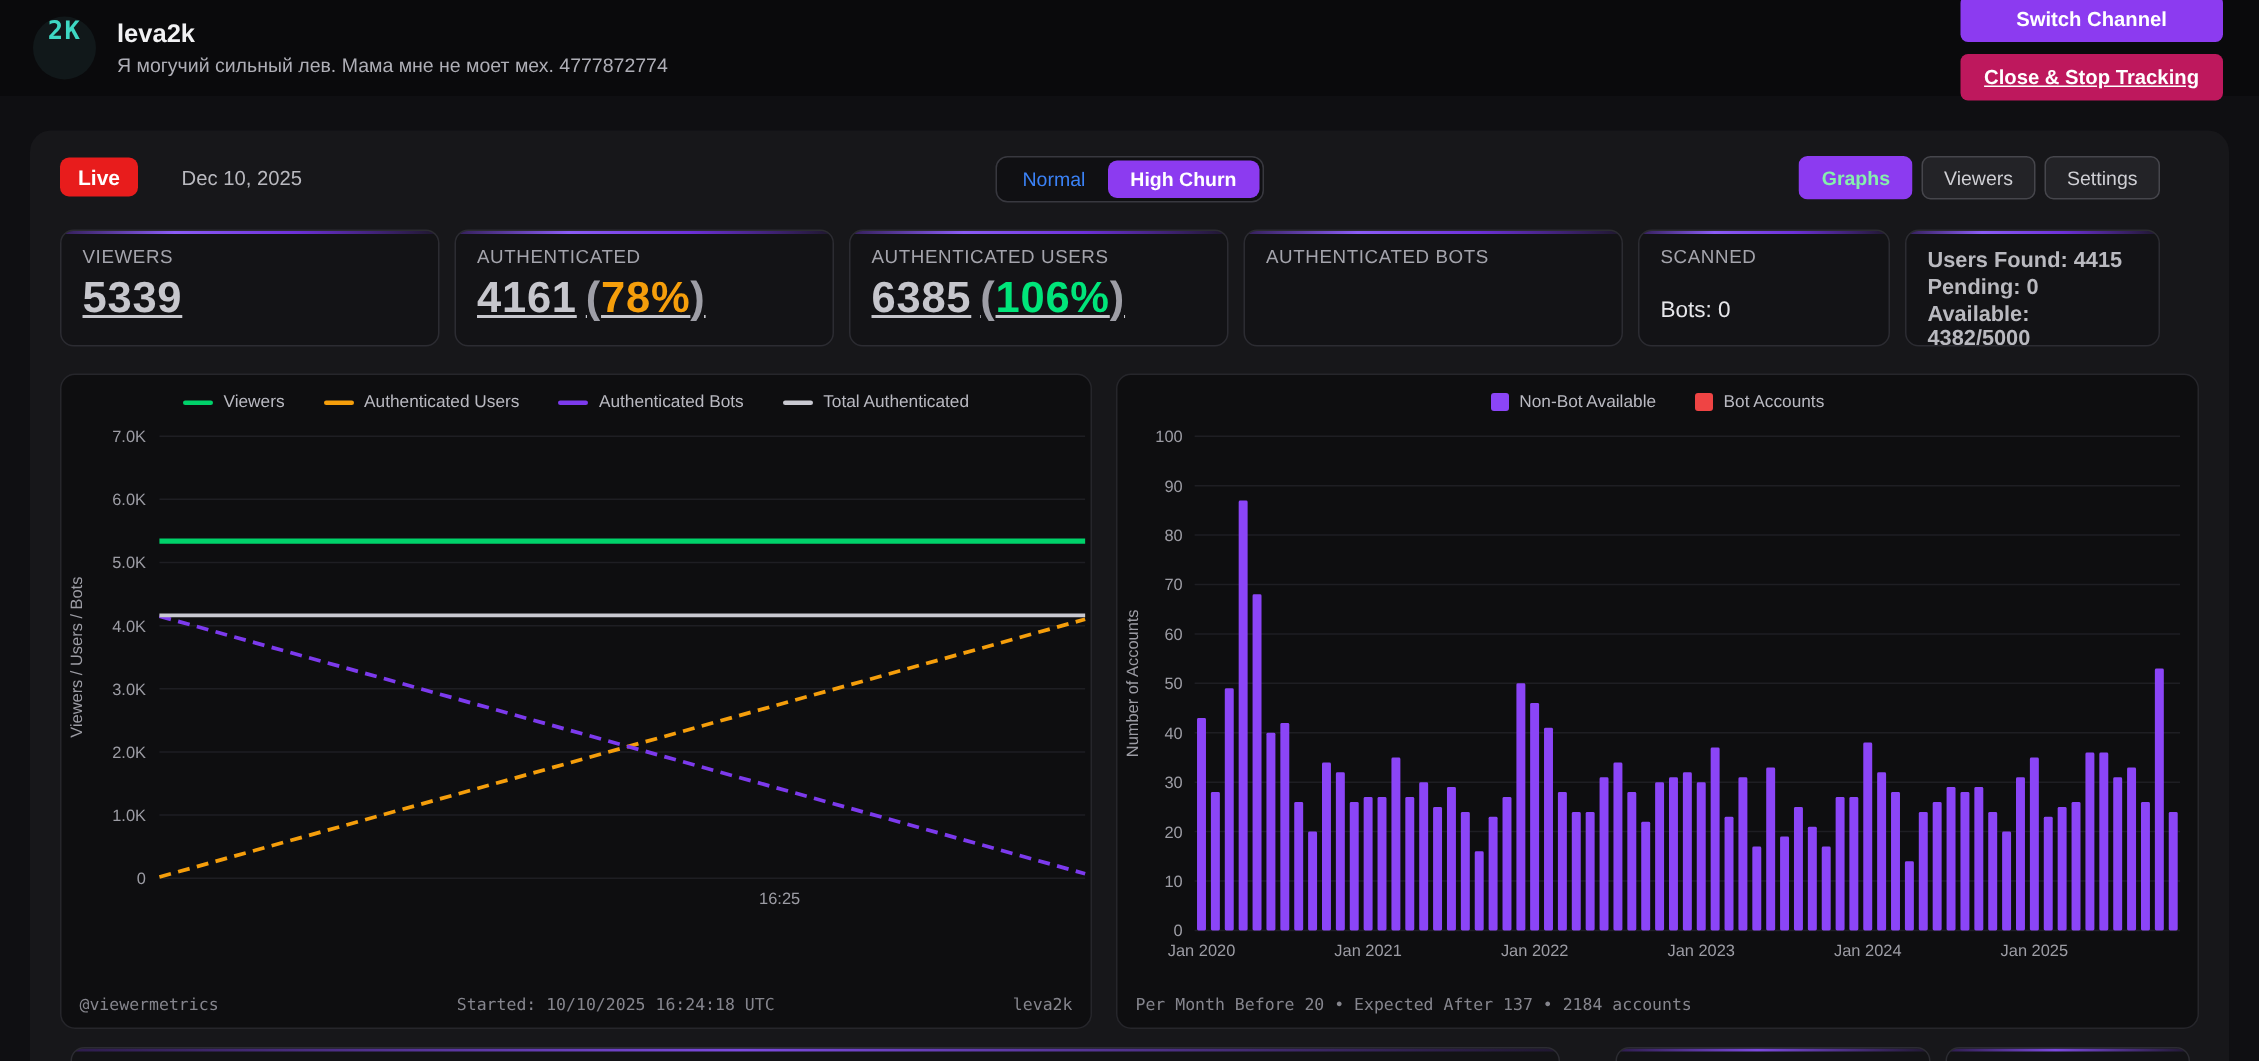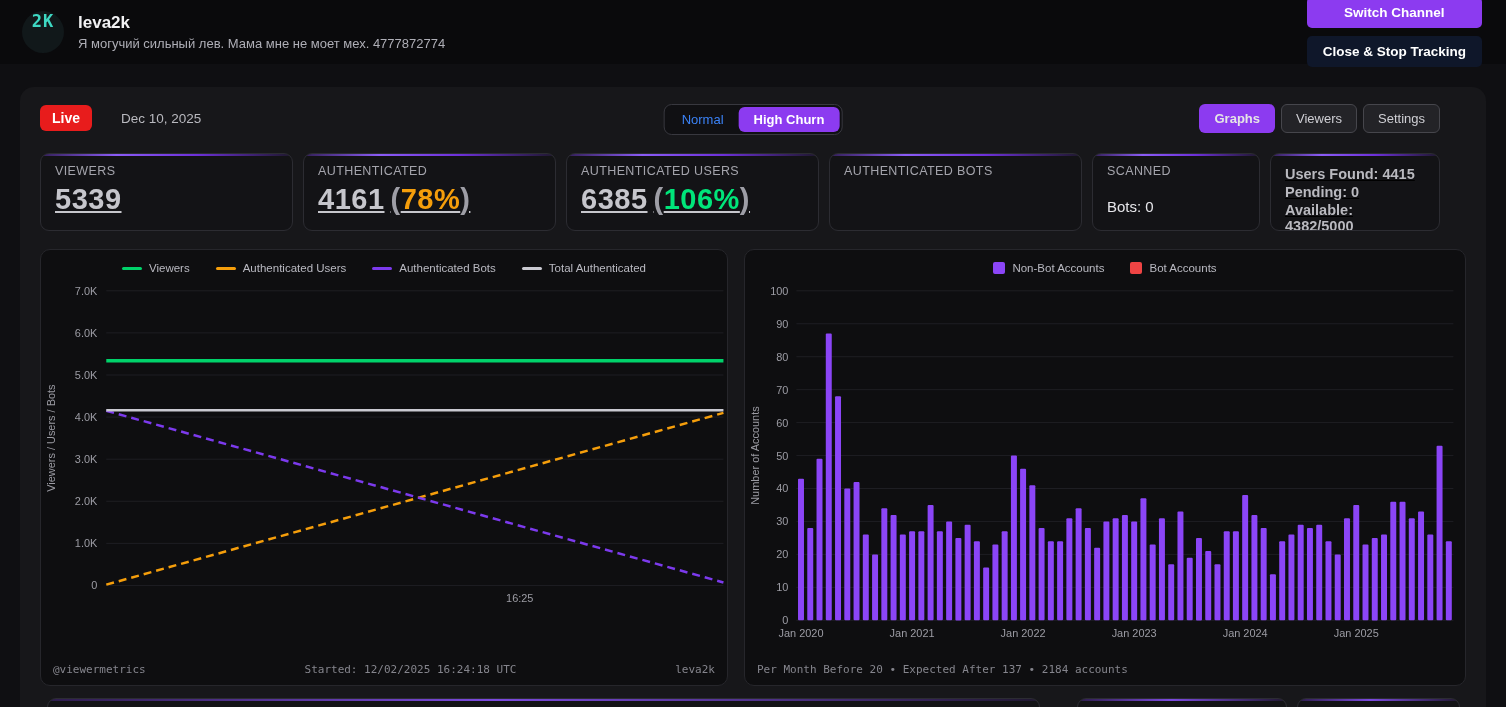--- a/index.html
+++ b/index.html
@@ -11,49 +11,49 @@
             display:flex; justify-content:center;
             font-family:"DejaVu Sans Mono", monospace; font-weight:bold;
             font-size:17px; color:#3ed8c3; letter-spacing:1px; flex:0 0 auto; }
   .titles { display:flex; flex-direction:column; gap:3px; }
   .channel-name { font-size:17px; font-weight:bold; color:#f2f2f4; }
   .channel-status { font-size:13px; color:#aeaeb6; }
   .topbar-actions { margin-left:auto; display:flex; gap:8px;flex-direction:column; }
   .btn { border:none; border-radius:5px; font-family:inherit; font-weight:bold;
          font-size:13.5px; padding:8px 16px; cursor:pointer; color:#fff; }
   .btn-purple { background:var(--accent,#8c3bf0); }
-  .btn-gray   { background:#0f172a; }
+  .btn-gray   { background:#be185d;text-decoration:underline; }
 
   .panel { position:absolute; left:20px; right:20px; top:87px; height:860px;
            background:#17171a; border-radius:14px; padding:18px 20px; }
 
   .controls-row { position:relative; height:30px; }
   .controls-left { display:flex; align-items:center; gap:29px; }
   .live-badge { background:var(--live,#e81c1c); color:#fff; font-weight:bold;
                 font-size:14px; padding:5px 12px; border-radius:6px; }
   .date { color:#b9b9bf; font-size:13.5px; }
   .mode-toggle { position:absolute; left:50%; top:-1px; transform:translateX(-50%);
                  display:flex; background:#101013; border:1px solid #38383f;
                  border-radius:8px; padding:2px; }
   .seg { border:none; background:transparent; color:#3b82f6; font-family:inherit;
          font-size:13px; padding:5px 15px; border-radius:6px; cursor:pointer; }
   .seg.active { background:var(--accent,#8c3bf0); color:#fff; font-weight:bold; }
   .tabs { position:absolute; right:26px; top:-1px; display:flex; gap:6px; }
   .tab { border:1px solid transparent; border-radius:6px; font-family:inherit;
-         font-size:13px; padding:6px 14px; cursor:pointer; color:#e5e5e5; }
+         font-size:13px; padding:6px 14px; cursor:pointer; color:#86efac; }
   .tab.active { background:var(--accent,#8c3bf0); font-weight:bold; }
   .tab.plain { background:#232327; border-color:#46464c; color:#cfcfd4; }
 
   .stats-row { display:flex; gap:10px; margin-top:18px; }
   .card { position:relative; overflow:hidden; height:78px; background:#131316;
           border:1px solid #2c2c32; border-radius:9px; padding:10px 14px; }
   .card::before { content:""; position:absolute; top:0; left:0; right:0; height:2px;
           background:linear-gradient(90deg, rgba(124,58,237,.30), #8b5cf6 30%,
                      #6d30d9 62%, rgba(124,58,237,.10)); }
-  .card.w-big { width:253px; } .card.w-s1 { width:168px; } .card.w-s2 { width:170px;text-decoration:underline; }
+  .card.w-big { width:253px; } .card.w-s1 { width:168px; } .card.w-s2 { width:170px; }
   .card-label { font-size:12.5px; letter-spacing:.4px; color:#a4a4ac; }
   .card-value { margin-top:5px; font-size:29px; font-weight:bold; color:#c6c6cc;
                 letter-spacing:.5px; white-space:nowrap;text-decoration:underline; }
   .paren { color:#9e9ea6; margin-left:6px; } .paren.close { margin-left:0; }
   .card-line { font-size:15px; color:#e6e6ea; margin-top:20px; }
   .card-line-bold { font-size:14.5px; color:#b9b9bf; font-weight:bold; margin-top:2px; }
 
   .charts-row { display:flex; gap:16px; margin-top:18px; }
   .chart-panel { position:relative; height:437px; background:#0e0e10;
                  border:1px solid #26262b; border-radius:10px; overflow:hidden; }
@@ -181,21 +181,21 @@
             <span class="sw-line" style="background: rgb(124, 58, 237);"></span>
             <span>Authenticated Bots</span>
           </span>
           <span class="legend-item">
             <span class="sw-line" style="background: rgb(201, 201, 209);"></span>
             <span>Total Authenticated</span>
           </span>
         </div>
       <div class="chart-footer">
         <span>@viewermetrics</span>
-        <span>Started: 12/02/2025 16:24:18 UTC</span>
+        <span>Started: 10/10/2025 16:24:18 UTC</span>
         <span>leva2k</span>
       </div>
     </section>
     <section class="chart-panel right">
       <svg id="bar-svg" class="chart-svg" viewBox="0 0 722 437">
           <line x1="51" y1="372" x2="711" y2="372" stroke="#1e1e23"></line>
           <text class="tick" x="43" y="376" text-anchor="end">0</text>
           <line x1="51" y1="338.9" x2="711" y2="338.9" stroke="#1e1e23"></line>
           <text class="tick" x="43" y="342.9" text-anchor="end">10</text>
           <line x1="51" y1="305.8" x2="711" y2="305.8" stroke="#1e1e23"></line>
@@ -291,21 +291,21 @@
           <rect x="656.9" y="252.8" width="6" height="119.2" rx="1" fill="#8b45f7"></rect>
           <rect x="666.2" y="269.4" width="6" height="102.6" rx="1" fill="#8b45f7"></rect>
           <rect x="675.5" y="262.8" width="6" height="109.2" rx="1" fill="#8b45f7"></rect>
           <rect x="684.8" y="285.9" width="6" height="86.1" rx="1" fill="#8b45f7"></rect>
           <rect x="694.1" y="196.6" width="6" height="175.4" rx="1" fill="#8b45f7"></rect>
           <rect x="703.4" y="292.6" width="6" height="79.4" rx="1" fill="#8b45f7"></rect>
         </svg>
       <div id="bar-legend" class="chart-legend">
           <span class="legend-item">
             <span class="sw-square" style="background: rgb(139, 69, 247);"></span>
-            <span>Non-Bot Accounts</span>
+            <span>Non-Bot Available</span>
           </span>
           <span class="legend-item">
             <span class="sw-square" style="background: rgb(239, 68, 68);"></span>
             <span>Bot Accounts</span>
           </span>
         </div>
       <div class="chart-footer">
         <span>Per Month Before 20 • Expected After 137 • 2184 accounts</span>
       </div>
     </section>

